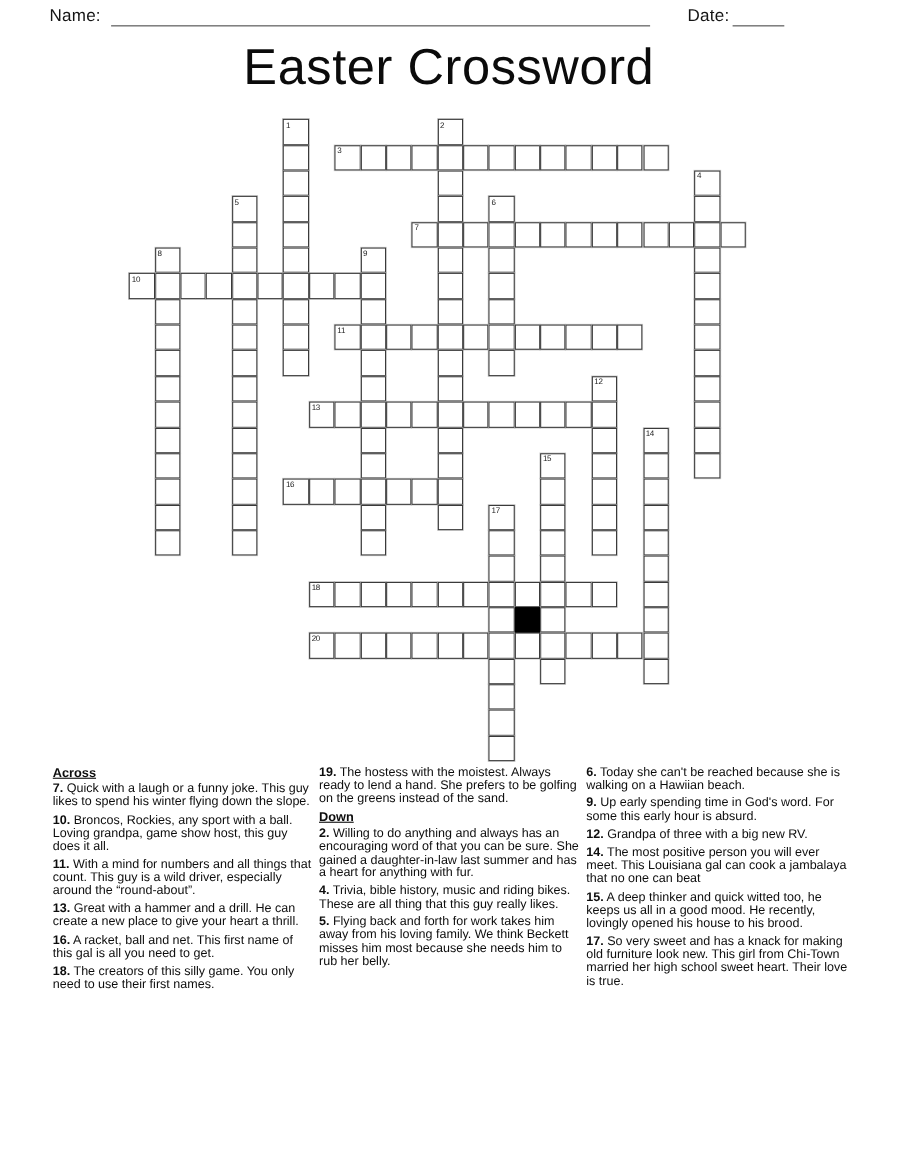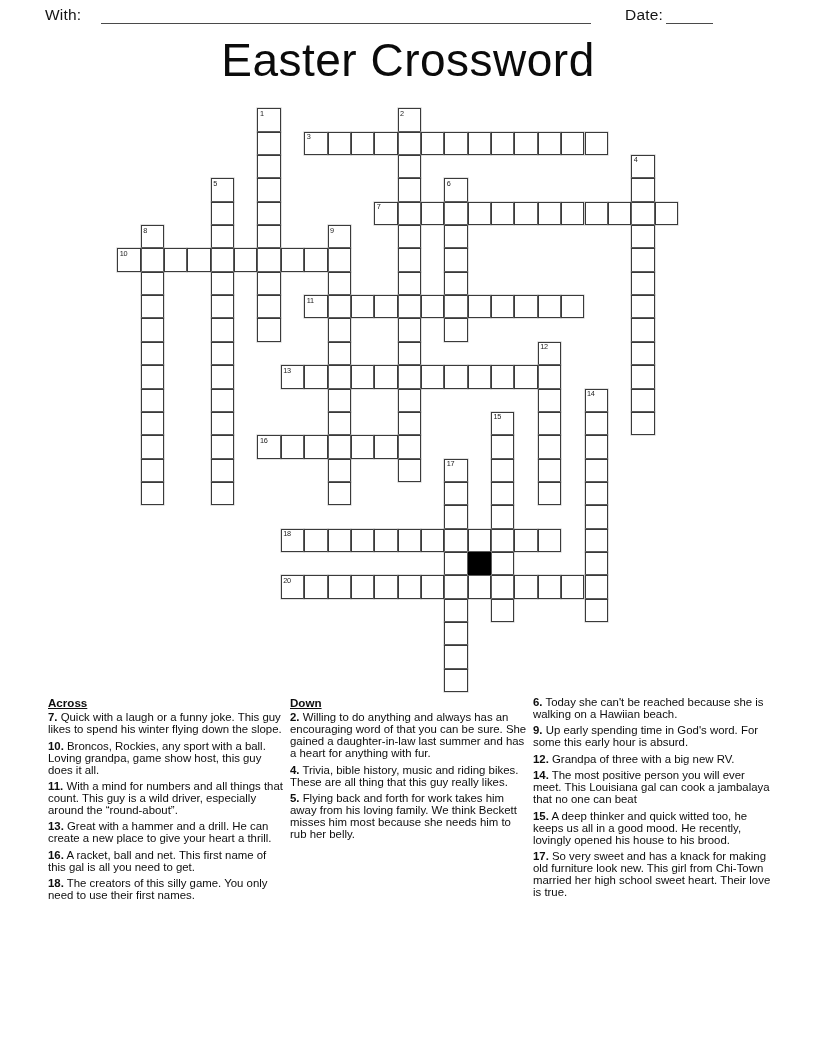--- a/index.html
+++ b/index.html
@@ -34,21 +34,21 @@
   #clue-col-1{left:290px;width:240px;}
   #clue-col-2{left:533px;width:240px;}
   .clue-header{font-weight:700;text-decoration:underline;margin:0 0 3px 0;font-size:11.6px;}
   .clue{margin:0 0 4.5px 0;}
   .clue b{font-weight:700;}
 </style>
 </head>
 <body>
 
 <div>
-  <span id="name-label" class="hdr-label">With:</span>
+  <span id="name-label" class="hdr-label">Name:</span>
   <div id="name-line" class="write-line"></div>
   <span id="date-label" class="hdr-label">Date:</span>
   <div id="date-line" class="write-line"></div>
 
   <h1 class="title">Easter Crossword</h1>
 
   <div id="grid">
       <div class="cell" style="left: 257.46px; top: 108.2px; width: 23.36px; height: 23.36px;">
         <span class="cellnum">1</span>
       </div>
@@ -285,20 +285,21 @@
       <div class="clue-col" id="clue-col-0">
         <div class="clue-header">Across</div>
         <div class="clue"><b>7.</b><span> Quick with a laugh or a funny joke. This guy likes to spend his winter flying down the slope.</span></div>
         <div class="clue"><b>10.</b><span> Broncos, Rockies, any sport with a ball. Loving grandpa, game show host, this guy does it all.</span></div>
         <div class="clue"><b>11.</b><span> With a mind for numbers and all things that count. This guy is a wild driver, especially around the “round-about”.</span></div>
         <div class="clue"><b>13.</b><span> Great with a hammer and a drill. He can create a new place to give your heart a thrill.</span></div>
         <div class="clue"><b>16.</b><span> A racket, ball and net. This first name of this gal is all you need to get.</span></div>
         <div class="clue"><b>18.</b><span> The creators of this silly game. You only need to use their first names.</span></div>
       </div>
       <div class="clue-col" id="clue-col-1">
+        <div class="clue"><b>19.</b><span> The hostess with the moistest. Always ready to lend a hand. She prefers to be golfing on the greens instead of the sand.</span></div>
         <div class="clue-header">Down</div>
         <div class="clue"><b>2.</b><span> Willing to do anything and always has an encouraging word of that you can be sure. She gained a daughter-in-law last summer and has a heart for anything with fur.</span></div>
         <div class="clue"><b>4.</b><span> Trivia, bible history, music and riding bikes. These are all thing that this guy really likes.</span></div>
         <div class="clue"><b>5.</b><span> Flying back and forth for work takes him away from his loving family. We think Beckett misses him most because she needs him to rub her belly.</span></div>
       </div>
       <div class="clue-col" id="clue-col-2">
         <div class="clue"><b>6.</b><span> Today she can't be reached because she is walking on a Hawiian beach.</span></div>
         <div class="clue"><b>9.</b><span> Up early spending time in God's word. For some this early hour is absurd.</span></div>
         <div class="clue"><b>12.</b><span> Grandpa of three with a big new RV.</span></div>
         <div class="clue"><b>14.</b><span> The most positive person you will ever meet. This Louisiana gal can cook a jambalaya that no one can beat</span></div>

